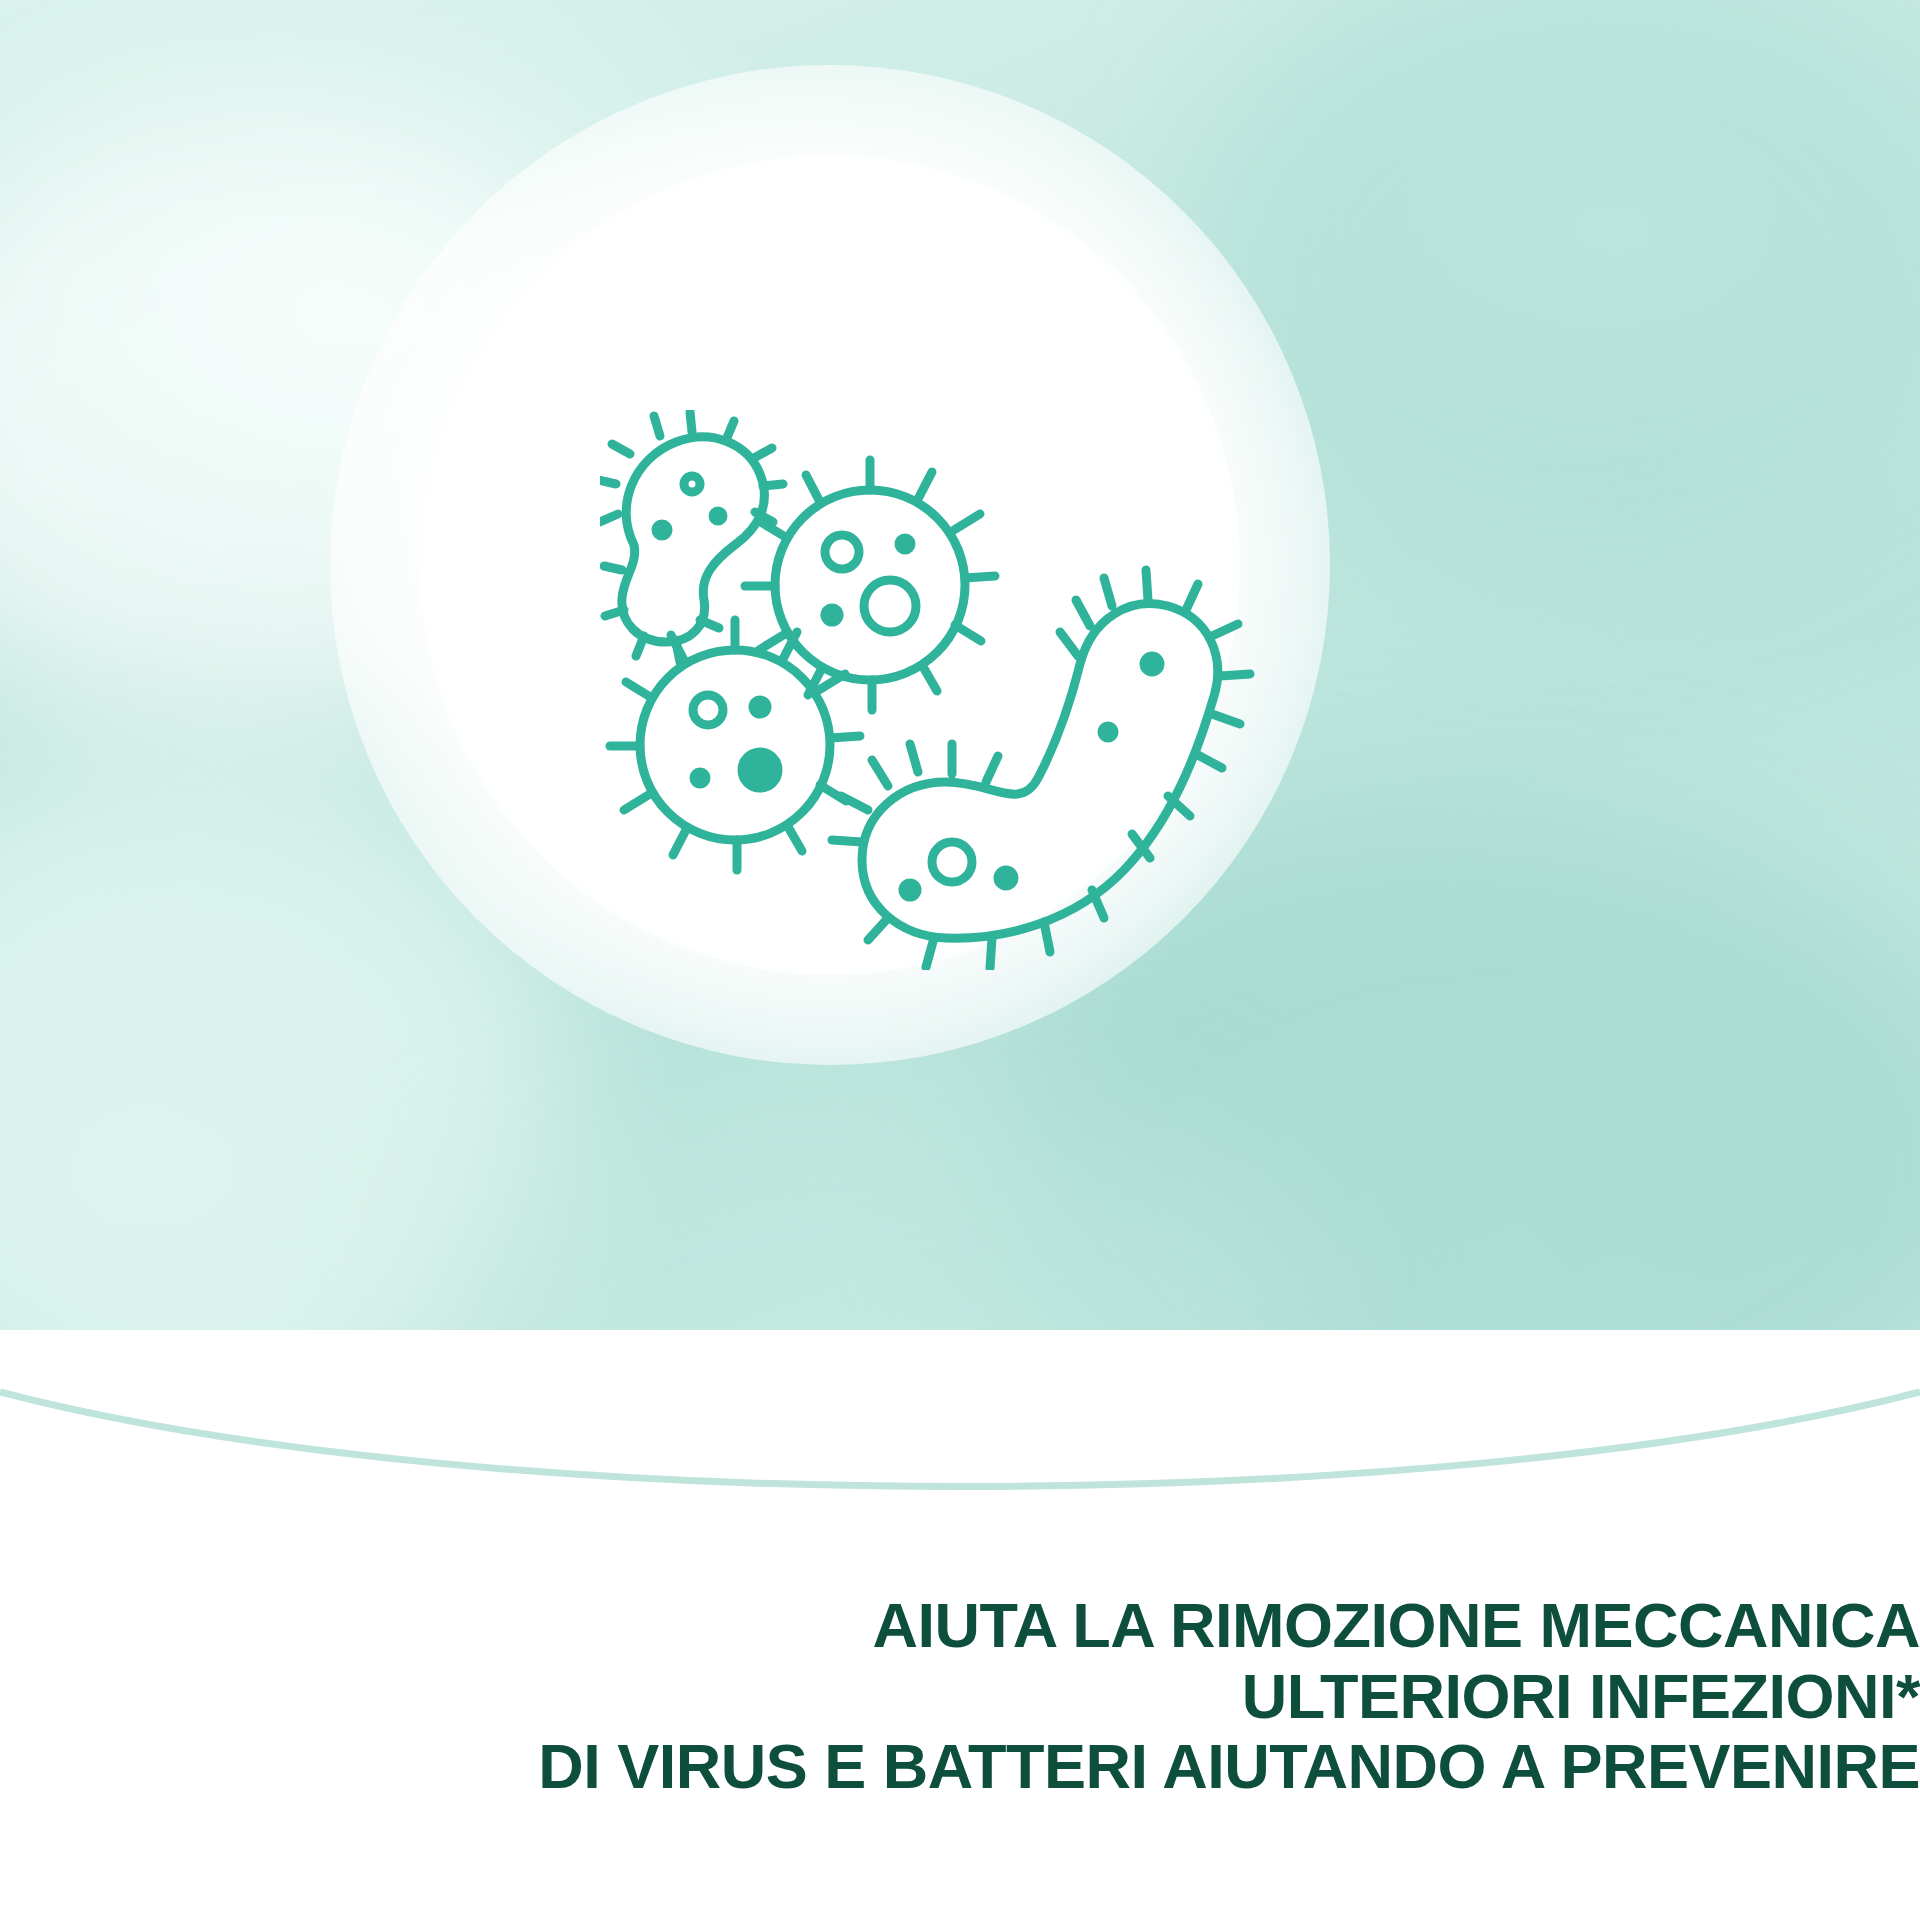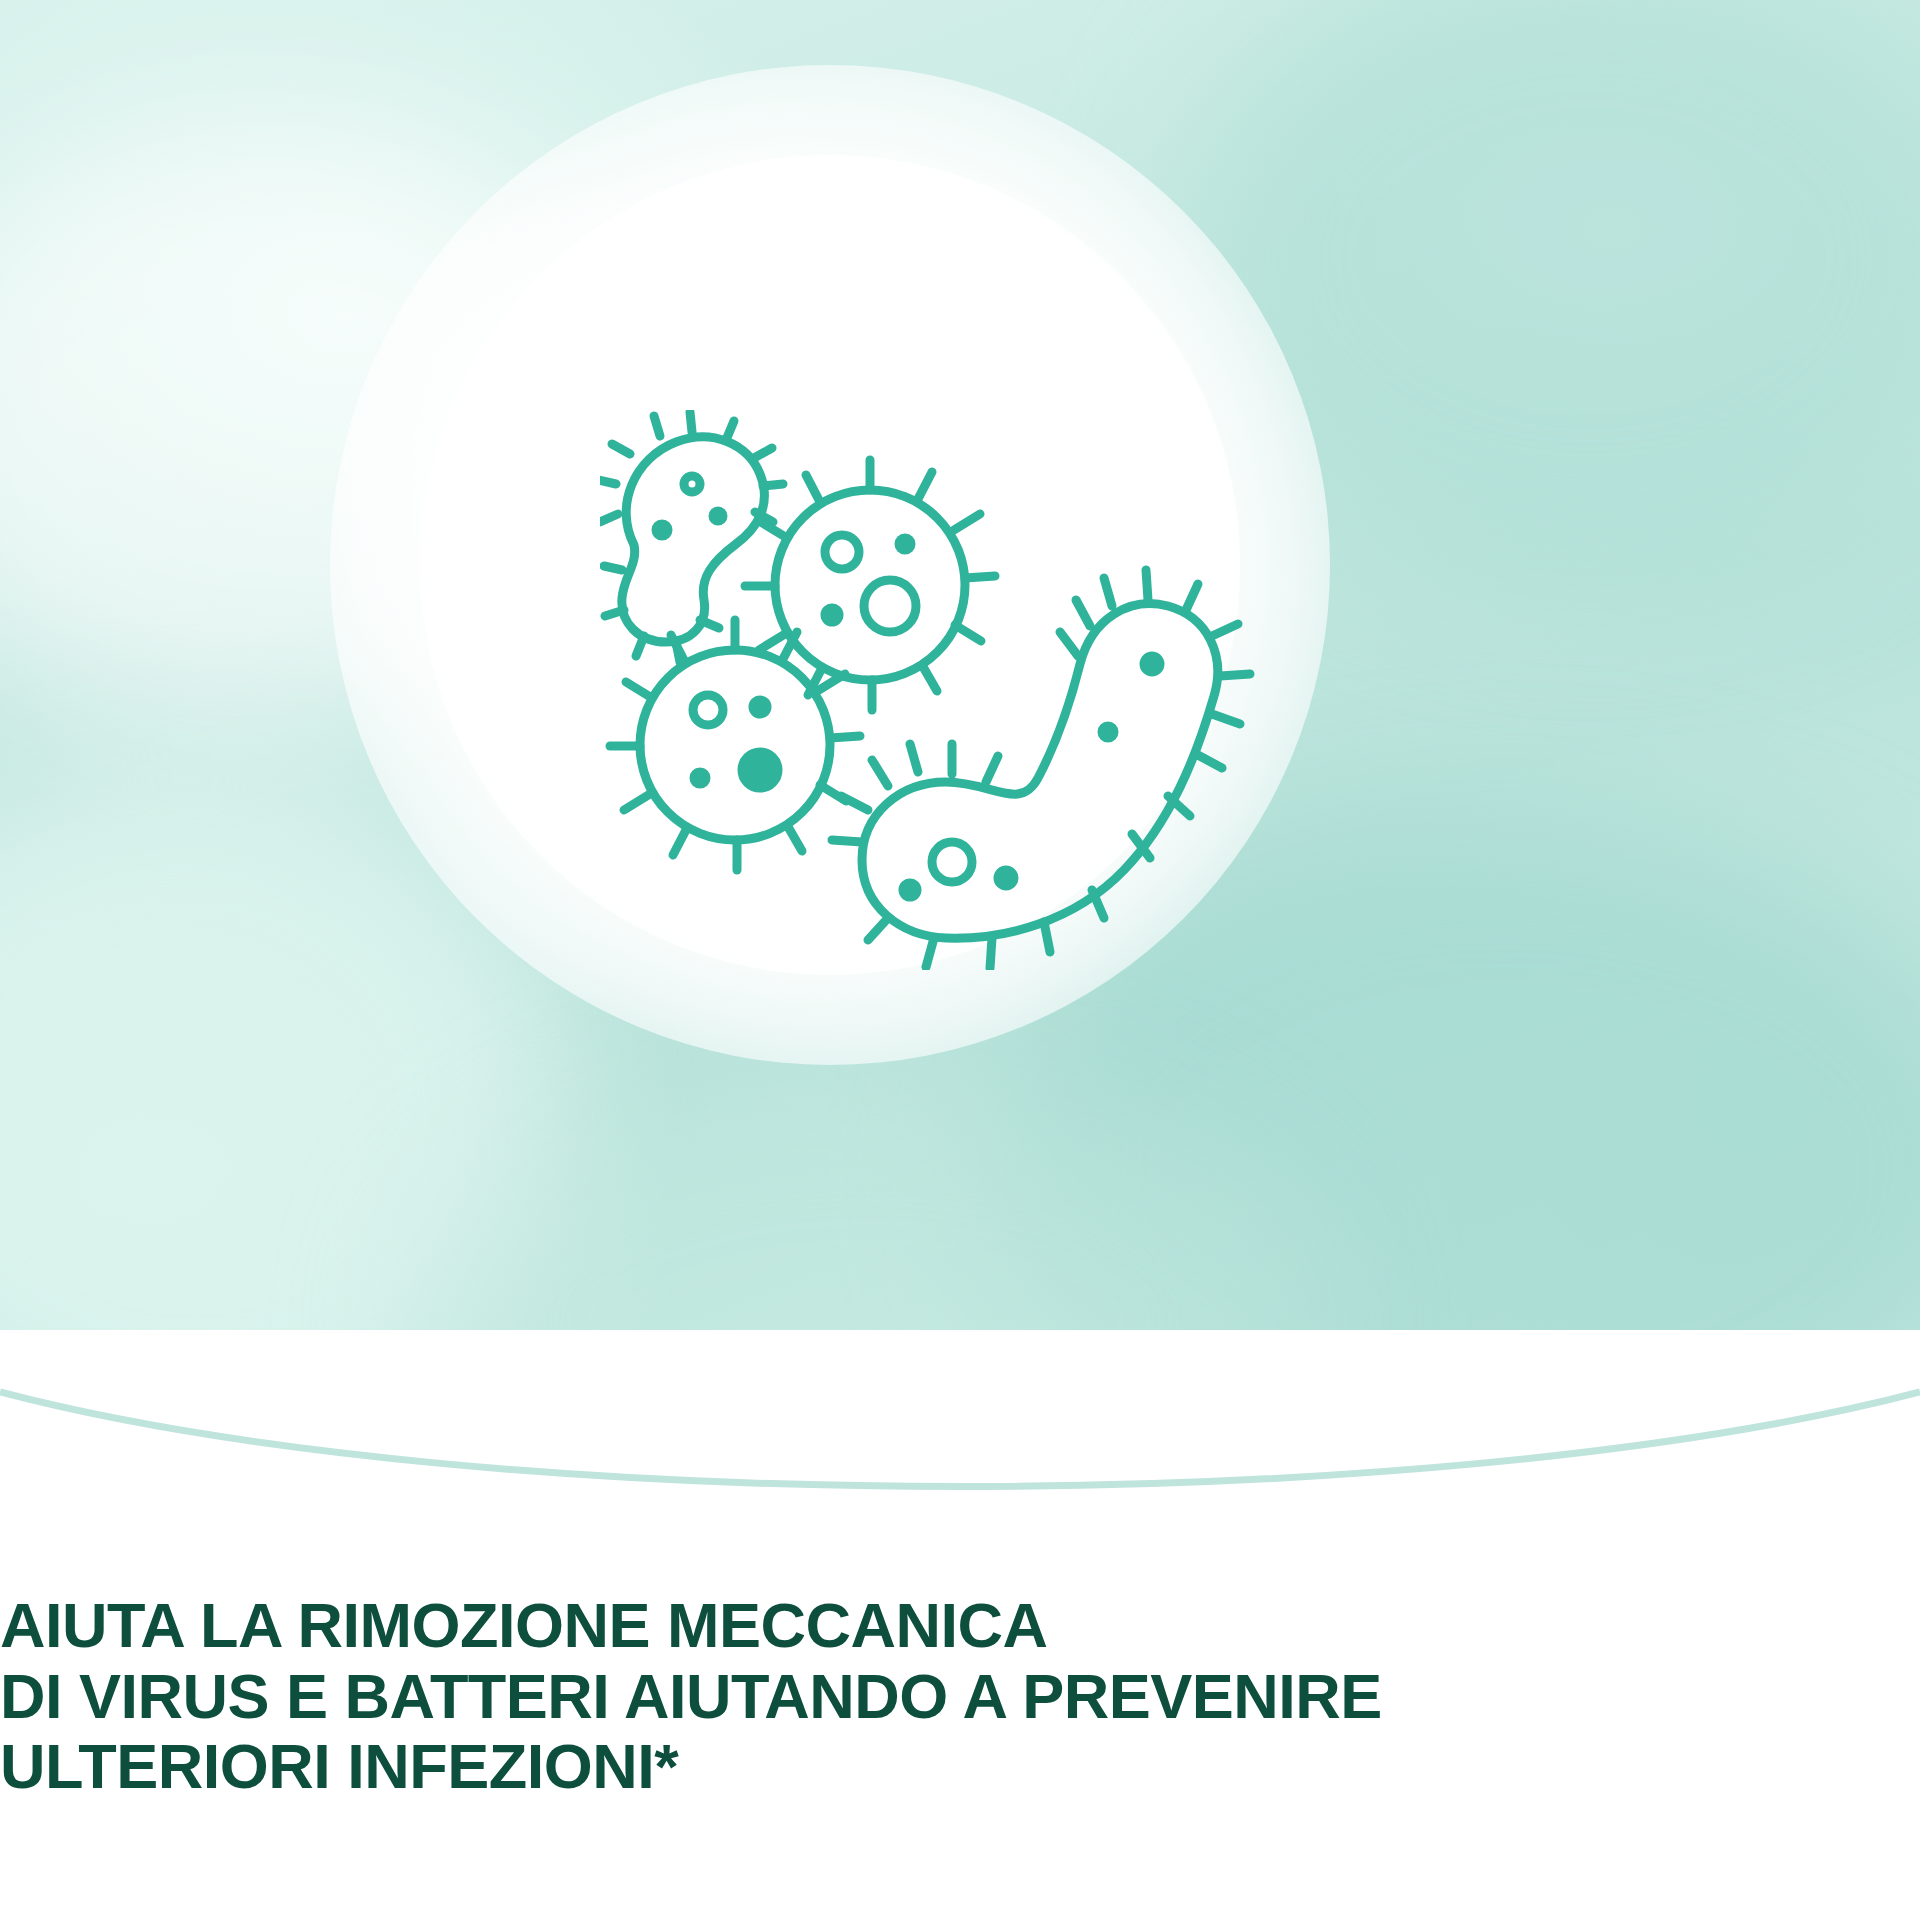--- a/index.html
+++ b/index.html
@@ -111,21 +111,21 @@
     top: 1330px;
     width: 1920px;
     height: 220px;
   }
 
   .caption {
     position: absolute;
     left: 0;
     top: 1590px;
     width: 1920px;
-    text-align: left;
+    text-align: right;
     color: #0d4f3c;
     font-family: "Liberation Sans", sans-serif;
     font-weight: bold;
     font-size: 63px;
     line-height: 1.12;
     letter-spacing: -0.5px;
   }
   .caption .line { display: block; white-space: nowrap; }
 </style>
 </head>
@@ -254,17 +254,17 @@
 
   <div class="bottom-area"></div>
 
   <svg class="curve-svg" viewBox="0 0 1920 220" preserveAspectRatio="none">
     <path d="M0 0 L1920 0 L1920 40 C1440 165 480 165 0 40 Z" fill="#ffffff"></path>
     <path d="M0 62 C480 188 1440 188 1920 62" fill="none" stroke="#bfe4dc" stroke-width="7"></path>
   </svg>
 
   <div class="caption">
     <span class="line">AIUTA LA RIMOZIONE MECCANICA</span>
+    <span class="line">ULTERIORI INFEZIONI*</span>
     <span class="line">DI VIRUS E BATTERI AIUTANDO A PREVENIRE</span>
-    <span class="line">ULTERIORI INFEZIONI*</span>
   </div>
 
 </div>
 
 </body></html>

